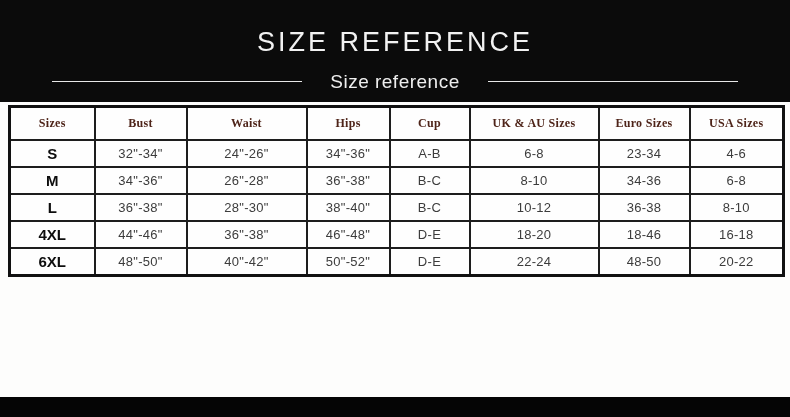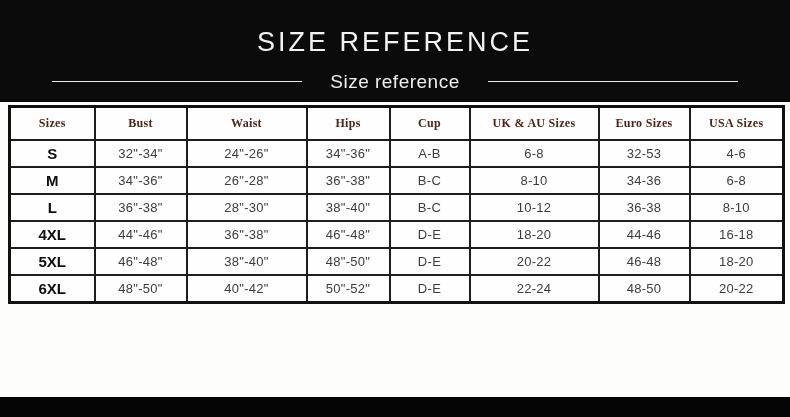--- a/index.html
+++ b/index.html
@@ -144,21 +144,21 @@
         </tr>
     </thead>
     <tbody>
         <tr>
           <th>S</th>
           <td>32"-34"</td>
           <td>24"-26"</td>
           <td>34"-36"</td>
           <td>A-B</td>
           <td>6-8</td>
-          <td>32-53</td>
+          <td>23-34</td>
           <td>4-6</td>
         </tr>
         <tr>
           <th>M</th>
           <td>34"-36"</td>
           <td>26"-28"</td>
           <td>36"-38"</td>
           <td>B-C</td>
           <td>8-10</td>
           <td>34-36</td>
@@ -174,32 +174,22 @@
           <td>36-38</td>
           <td>8-10</td>
         </tr>
         <tr>
           <th>4XL</th>
           <td>44"-46"</td>
           <td>36"-38"</td>
           <td>46"-48"</td>
           <td>D-E</td>
           <td>18-20</td>
-          <td>44-46</td>
+          <td>18-46</td>
           <td>16-18</td>
-        </tr>
-        <tr>
-          <th>5XL</th>
-          <td>46"-48"</td>
-          <td>38"-40"</td>
-          <td>48"-50"</td>
-          <td>D-E</td>
-          <td>20-22</td>
-          <td>46-48</td>
-          <td>18-20</td>
         </tr>
         <tr>
           <th>6XL</th>
           <td>48"-50"</td>
           <td>40"-42"</td>
           <td>50"-52"</td>
           <td>D-E</td>
           <td>22-24</td>
           <td>48-50</td>
           <td>20-22</td>

